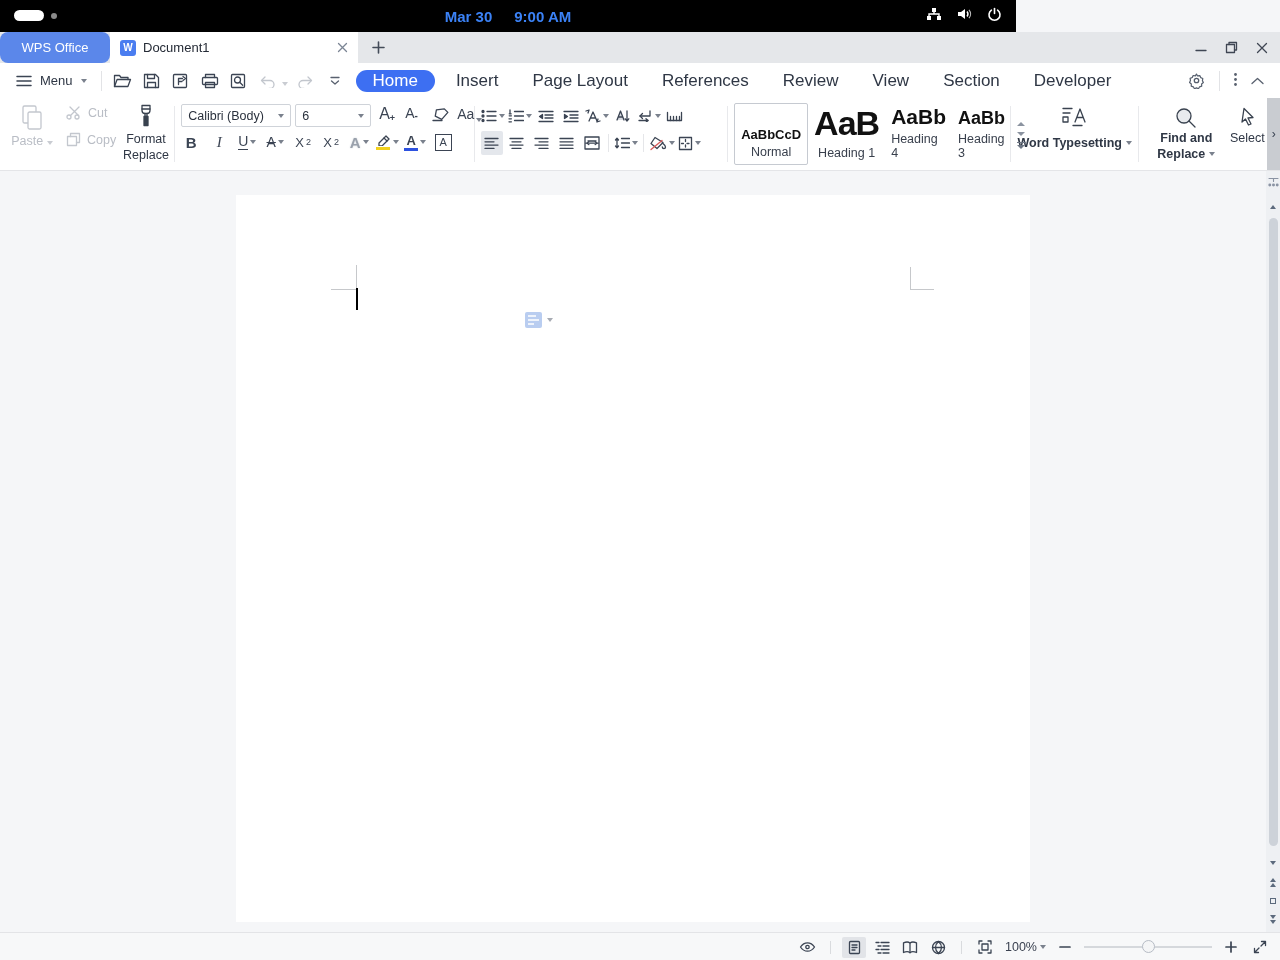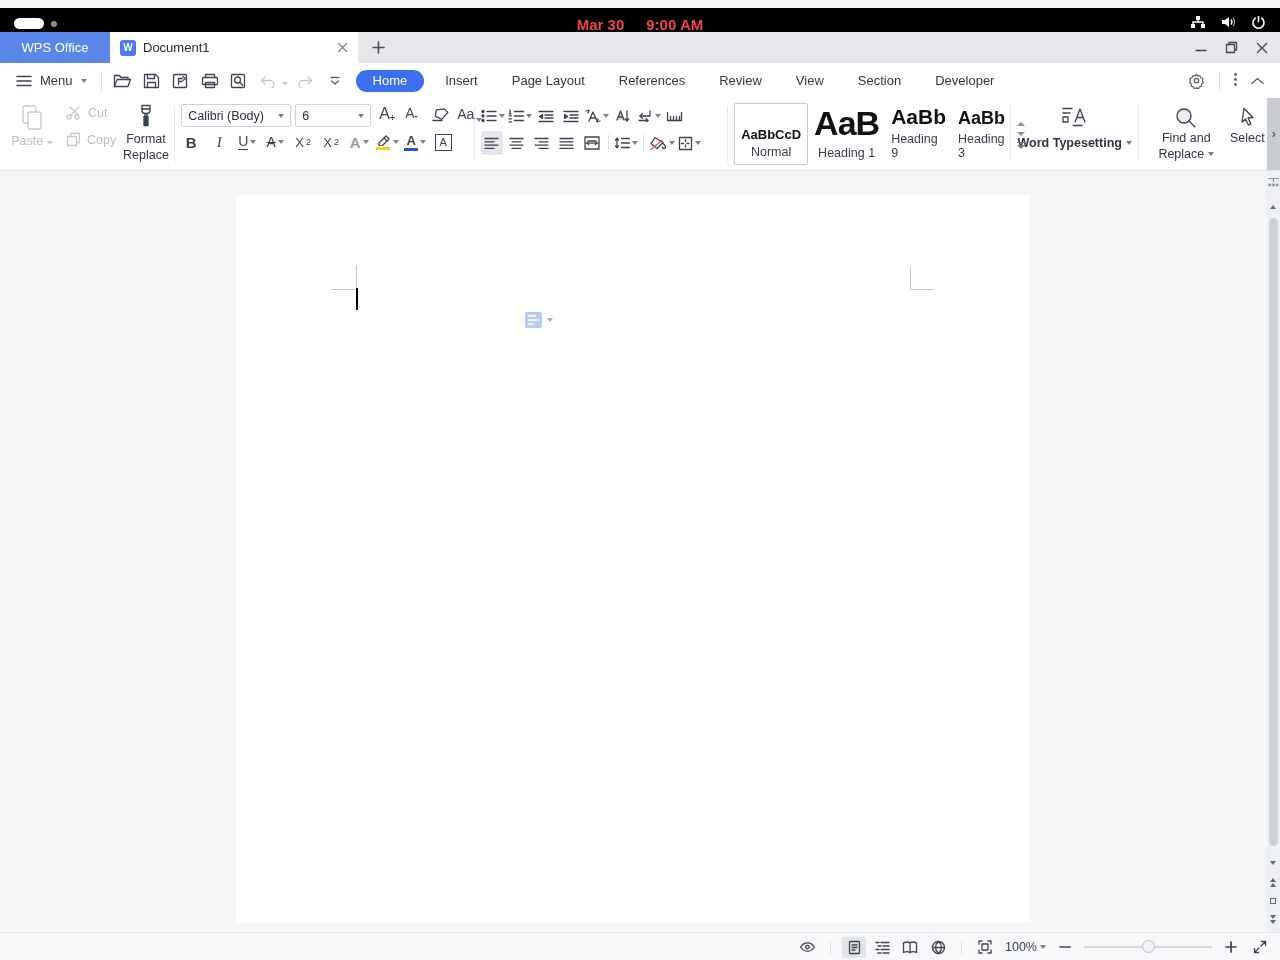--- a/index.html
+++ b/index.html
@@ -1,45 +1,45 @@
 <!DOCTYPE html>
 <html><head>
 <meta charset="utf-8">
 <style>
   * { margin:0; padding:0; box-sizing:border-box; }
   html,body { width:1280px; height:960px; overflow:hidden; font-family:"Liberation Sans","DejaVu Sans",sans-serif; background:#f5f6f8; }
   svg.ic { stroke:currentColor; fill:none; stroke-width:1.3; stroke-linecap:round; stroke-linejoin:round; display:block; }
 
   
-  #sysbar { position:absolute; top:8px; left:0; width:1280px; height:32px; background:#000; color:#ef4444; }
+  #sysbar { position:absolute; top:0; left:0; width:1016px; height:32px; background:#000; color:#3b82f6; }
   #ws-pill { position:absolute; left:14px; top:10px; width:30px; height:11px; border-radius:6px; background:#fff; }
   #ws-dot { position:absolute; left:51px; top:13px; width:6px; height:6px; border-radius:50%; background:#8a8a8a; }
   #clock { position:absolute; left:0; right:0; top:0; height:32px; display:flex; align-items:center; justify-content:center; gap:22px; font-size:15px; font-weight:700; }
   #sys-icons { position:absolute; right:14px; top:0; height:32px; display:flex; align-items:center; gap:14px; }
 
   
   #tabbar { position:absolute; top:32px; left:0; width:1280px; height:31px; background:#e5e7ea; display:flex; align-items:stretch; }
-  #wps-btn { width:110px; background:#5b87ea; color:#fff; font-size:13px; display:flex; align-items:center; justify-content:center; }
+  #wps-btn { width:110px; background:#5b87ea; color:#fff; font-size:13px; display:flex; align-items:center; justify-content:center;border-radius:8px; }
   #doc-tab { width:248px; background:#fff; display:flex; align-items:center; padding:0 10px; gap:7px; color:#252b36; font-size:13px; }
   #doc-tab .grow { flex:1; }
   #w-logo { width:16px; height:16px; border-radius:3px; background:#4a7df0; color:#fff; font-size:10px; font-weight:700; display:flex; align-items:center; justify-content:center; }
   #tab-close, #new-tab { color:#6a7280; display:flex; align-items:center; justify-content:center; }
   #new-tab { width:40px; color:#444c59; }
   #win-controls { margin-left:auto; display:flex; align-items:center; gap:18px; padding-right:12px; color:#3f4653; }
 
   
   #menubar { position:absolute; top:63px; left:0; width:1280px; height:35px; background:#fff; display:flex; align-items:center; color:#2f3745; }
   .vsep { width:1px; height:20px; background:#e2e3e6; }
   #menu-btn { display:flex; align-items:center; gap:8px; padding:0 14px 0 16px; font-size:13px; }
   .qbtn { width:26px; height:26px; display:flex; align-items:center; justify-content:center; color:#3b4453; }
   .qbtn.dis { color:#c2c6cd; }
   .caret { width:0; height:0; border-left:3.5px solid transparent; border-right:3.5px solid transparent; border-top:4px solid #7a818d; display:inline-block; }
   .caret.dis { border-top-color:#c9ccd2; }
   #mtabs { display:flex; align-items:center; margin-left:8px; }
-  .mtab { font-size:13px; padding:0 17px; }
+  .mtab { font-size:17px; padding:0 17px; }
   #home-pill { background:#3d6ff2; color:#fff; border-radius:11px; height:22px; display:flex; align-items:center; padding:0 17px; margin-right:4px; }
   #menubar-right { margin-left:auto; display:flex; align-items:center; gap:14px; padding-right:16px; color:#555e6d; }
 
   
   #ribbon { position:absolute; top:98px; left:0; width:1280px; height:73px; background:#fff; border-bottom:1px solid #e4e5e8; display:flex; }
   .rsep { width:1px; height:56px; background:#e8e9ec; margin-top:8px; }
   .rowlbl { font-size:12.5px; color:#6b7380; }
   .bigbtn { display:flex; flex-direction:column; align-items:center; justify-content:flex-start; color:#2f3745; font-size:12.5px; }
 
   #g-clipboard { width:178px; position:relative; }
@@ -525,21 +525,21 @@
       <div class="style-item selected">
         <div class="prev" style="font-size:13px;">AaBbCcD</div>
         <div class="nm">Normal</div>
       </div>
       <div class="style-item">
         <div class="prev" style="font-size:34px;font-weight:700;letter-spacing:-1px;">AaB</div>
         <div class="nm">Heading 1</div>
       </div>
       <div class="style-item">
         <div class="prev" style="font-size:21px;font-weight:700;">AaBb</div>
-        <div class="nm">Heading 9</div>
+        <div class="nm">Heading 4</div>
       </div>
       <div class="style-item">
         <div class="prev" style="font-size:18px;font-weight:700;">AaBb</div>
         <div class="nm">Heading 3</div>
       </div>
     </div>
     <div id="style-arrows">
       <span class="tri-up"></span>
       <span class="tri-dn"></span>
       <span id="style-more">
@@ -560,21 +560,21 @@
         </svg>
       <div class="lblrow" style="margin-top:8px;font-weight:bold;">
           <span>Word Typesetting</span>
           <span class="caret"></span>
         </div>
     </div>
   </div>
   <div class="rsep"></div>
 
   <div id="g-find">
-    <div id="find-btn" class="bigbtn" style="margin-left:14px;">
+    <div id="find-btn" class="bigbtn" style="margin-left:14px;font-weight:bold;">
       <svg class="ic" width="24" height="24" viewBox="0 0 24 24" style="color:#39424f">
           <circle cx="10" cy="10" r="7" fill="#e9ebee"></circle>
           <path d="M15 15l6 6"></path>
         </svg>
       <div><span>Find and</span></div>
       <div class="lblrow">
           <span>Replace</span>
           <span class="caret"></span>
         </div>
     </div>

